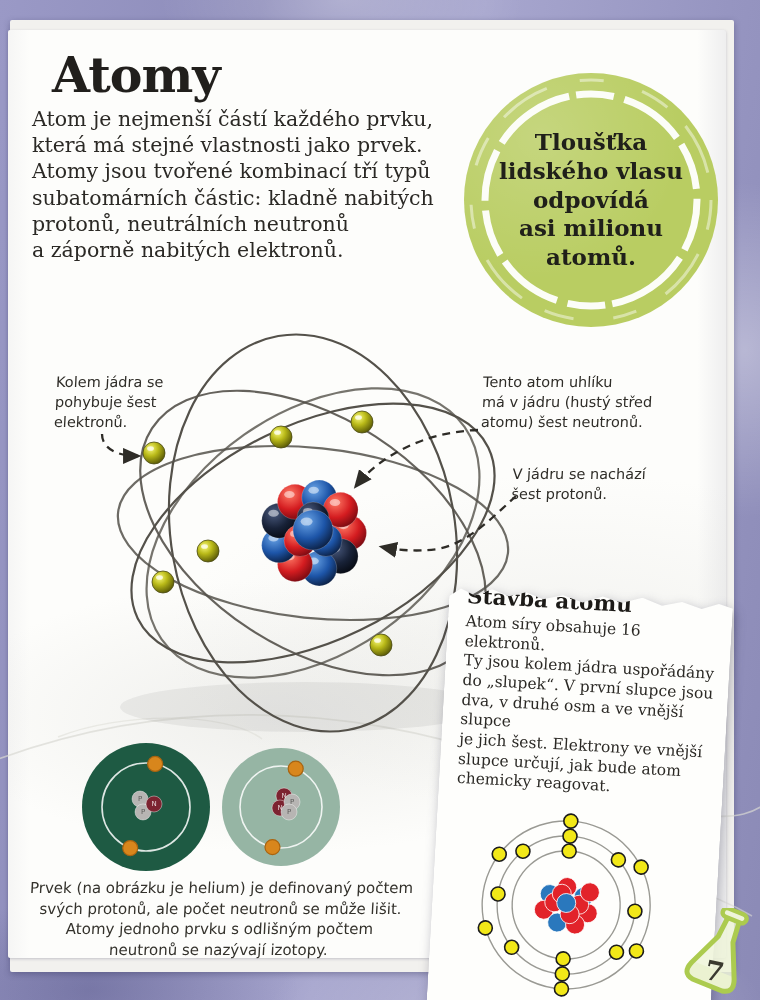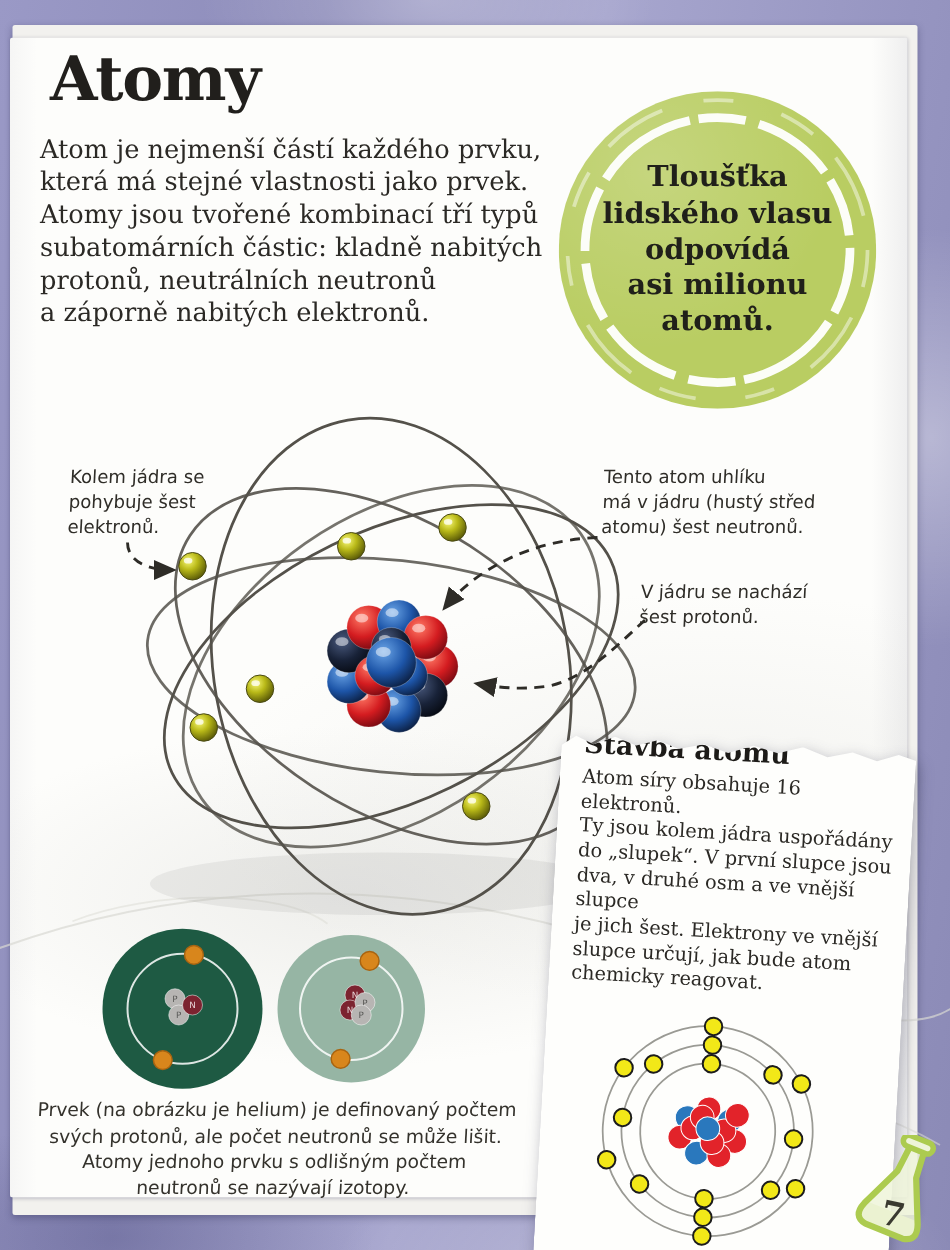--- a/index.html
+++ b/index.html
@@ -19,27 +19,27 @@
       background:#f2f1ee;border-radius:2px;
       box-shadow:0 2px 6px rgba(40,40,80,.35);}
   .page{position:absolute;left:8px;top:30px;width:718px;height:928px;
       background:
         radial-gradient(ellipse 520px 210px at 38% 74%, rgba(205,205,200,.30), transparent 65%),
         radial-gradient(ellipse 620px 260px at 78% 66%, rgba(215,215,210,.25), transparent 65%),
         linear-gradient(90deg, rgba(180,180,190,.10) 0%, transparent 3%, transparent 96%, rgba(150,150,165,.14) 100%),
         #fdfdfb;
       border-radius:2px;box-shadow:0 1px 3px rgba(50,50,90,.25);}
 
-  .title{position:absolute;left:40px;top:34px;margin:0;font-size:49px;font-weight:bold;
+  .title{position:absolute;left:40px;top:34px;margin:12px;font-size:49px;font-weight:bold;
          color:#211f1c;letter-spacing:-1px;}
   .intro{position:absolute;left:32px;top:106px;width:420px;margin:0;font-size:20.5px;
          line-height:1.28;color:#2b2925;white-space:pre-line;}
 
   
-  .badge{position:absolute;left:447px;top:73px;width:254px;height:254px;border-radius:50%;
+  .badge{position:absolute;left:464px;top:73px;width:254px;height:254px;border-radius:50%;
          background:
            radial-gradient(circle at 30% 25%, rgba(255,255,255,.18), transparent 55%),
            #b9cd62;}
   .badge svg{position:absolute;inset:0;}
   .badge-text{position:absolute;inset:0;display:flex;align-items:center;justify-content:center;
          text-align:center;font-size:23px;font-weight:bold;line-height:1.26;color:#20201a;
          white-space:pre-line;}
 
   
   .note{position:absolute;font-family:"DejaVu Sans","Liberation Sans",sans-serif;

